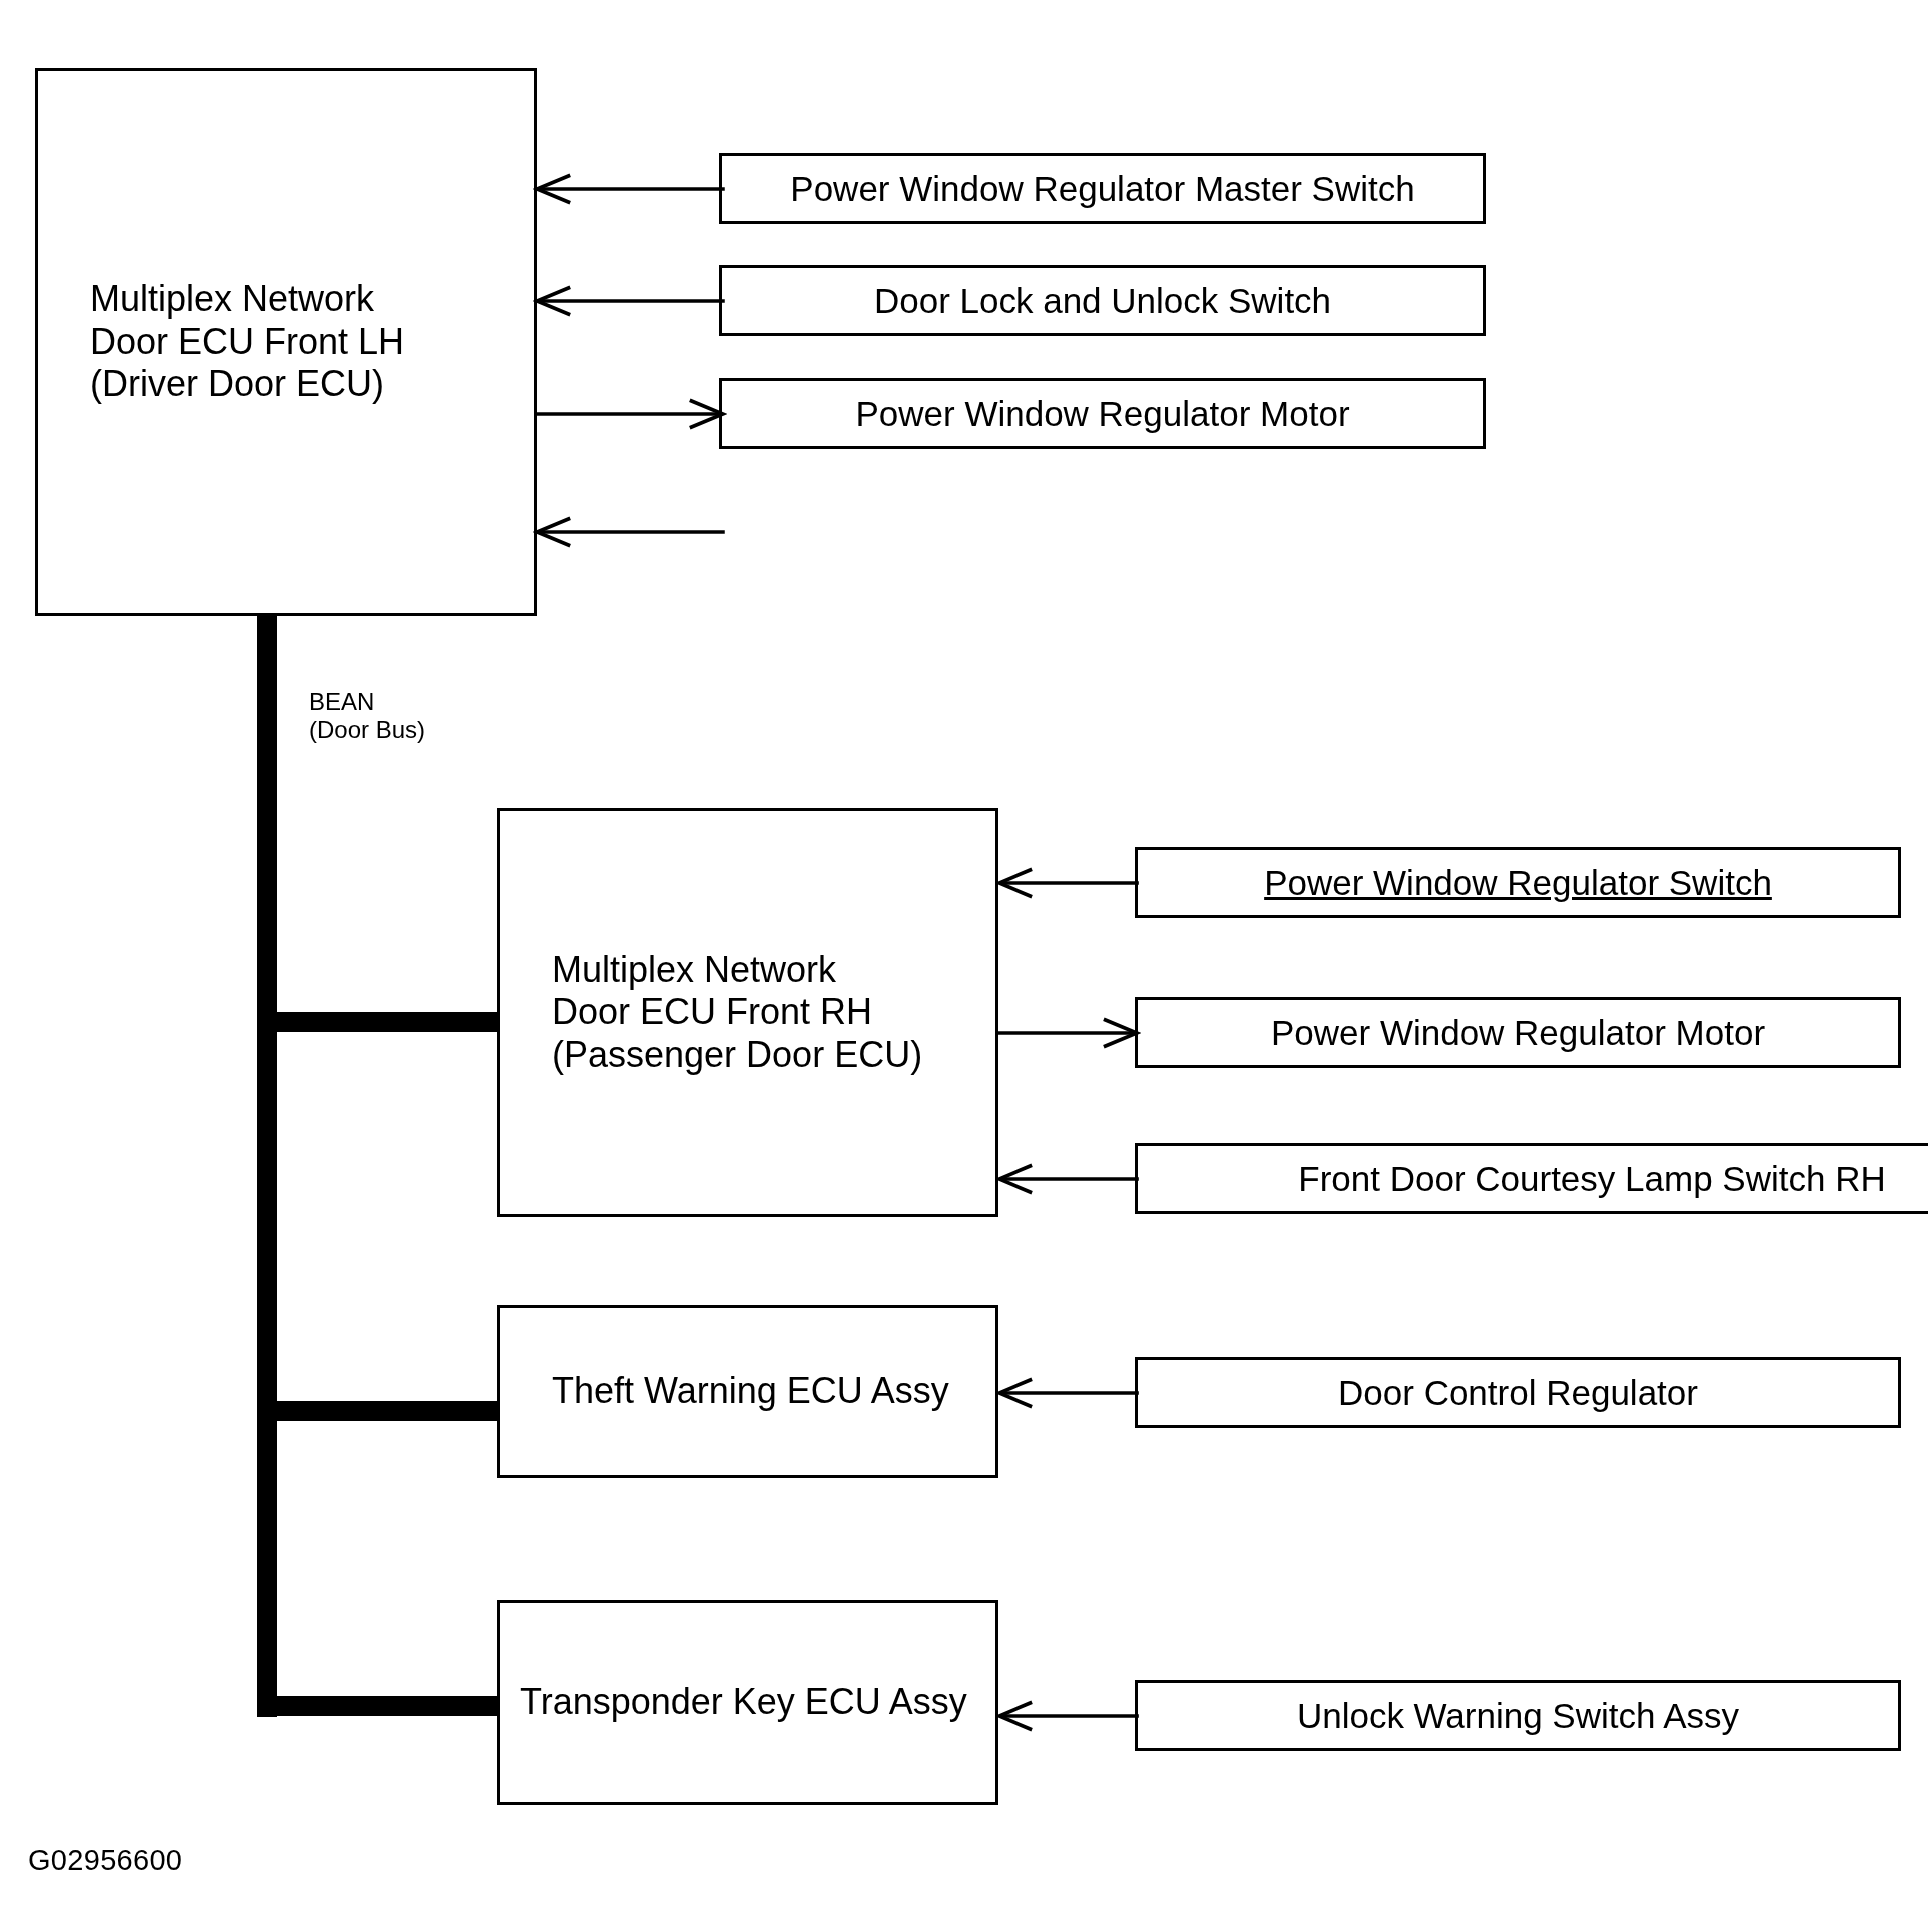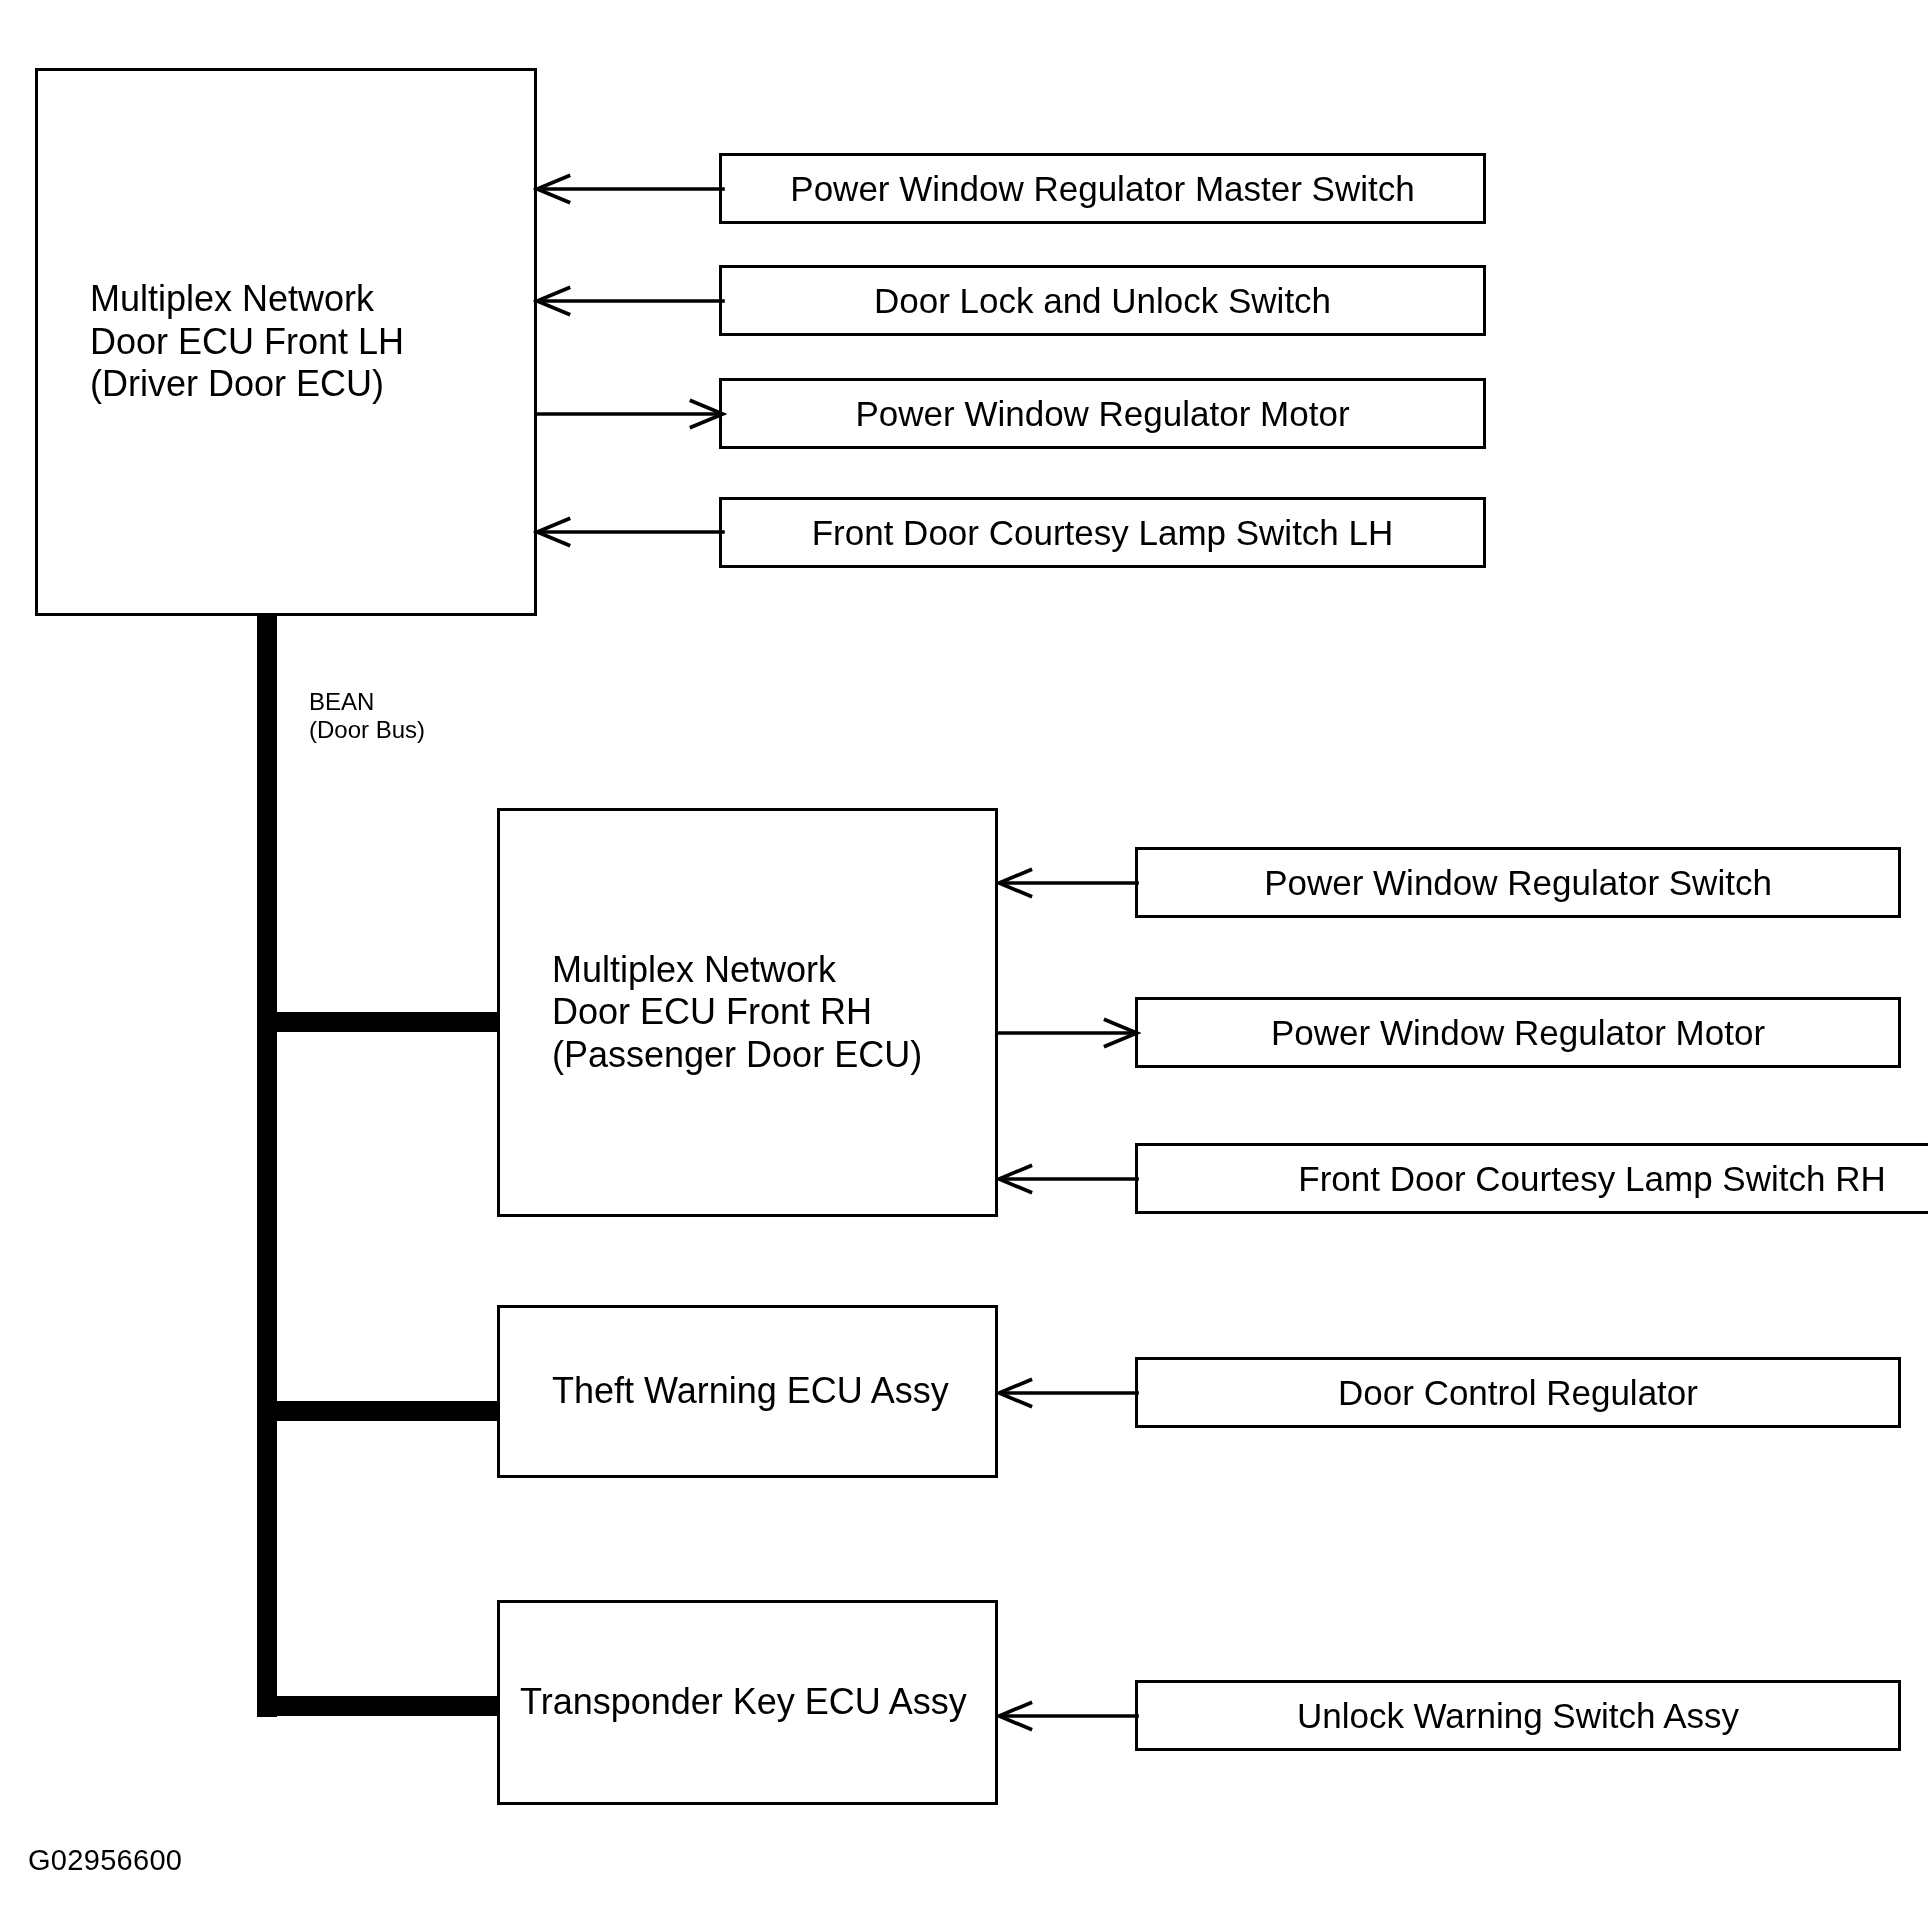--- a/index.html
+++ b/index.html
@@ -78,23 +78,20 @@
   </div>
 
   <div class="box center" style="left:719px; top:265px; width:767px; height:71px;">
     <span class="box-label">Door Lock and Unlock Switch</span>
   </div>
 
   <div class="box center" style="left:719px; top:378px; width:767px; height:71px;">
     <span class="box-label">Power Window Regulator Motor</span>
   </div>
 
-  <div class="box center" style="left:719px; top:497px; width:767px; height:71px;">
-    <span class="box-label">Front Door Courtesy Lamp Switch LH</span>
-  </div>
 
   <svg class="conn" style="left:533px; top:166px; width:194px; height:46px;" viewBox="0 0 210 50">
     <line x1="208" y1="25" x2="8" y2="25" stroke-width="4"></line>
     <polyline class="arrowhead" points="40,10 4,25 40,40"></polyline>
   </svg>
 
   <svg class="conn" style="left:533px; top:278px; width:194px; height:46px;" viewBox="0 0 210 50">
     <line x1="208" y1="25" x2="8" y2="25" stroke-width="4"></line>
     <polyline class="arrowhead" points="40,10 4,25 40,40"></polyline>
   </svg>
@@ -119,21 +116,21 @@
 
   <div class="bus-label" style="left:309px; top:688px;">BEAN
 (Door Bus)</div>
 
   <div class="box lead" style="left:497px; top:808px; width:501px; height:409px;">
     <span class="box-label ecu-label">Multiplex Network
 Door ECU Front RH
 (Passenger Door ECU)</span>
   </div>
 
-  <div class="box center" style="left:1135px; top:847px; width:766px; height:71px;">
+  <div class="box center" style="left:1135px; top:847px; width:766px; height:71px;text-decoration:underline;">
     <span class="box-label">Power Window Regulator Switch</span>
   </div>
 
   <div class="box center" style="left:1135px; top:997px; width:766px; height:71px;">
     <span class="box-label">Power Window Regulator Motor</span>
   </div>
 
   <div class="box center" style="left:1135px; top:1143px; width:914px; height:71px;">
     <span class="box-label">Front Door Courtesy Lamp Switch RH</span>
   </div>

